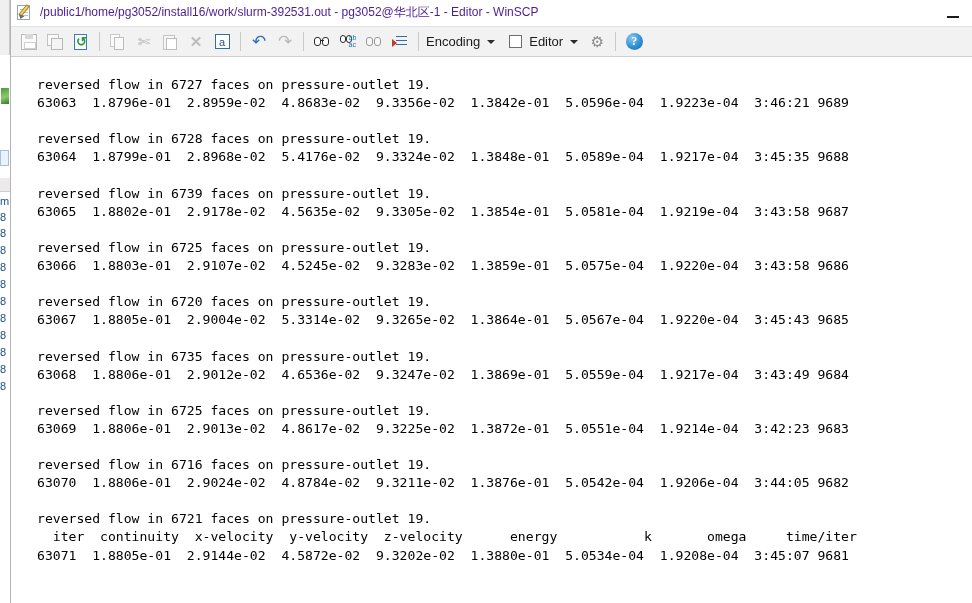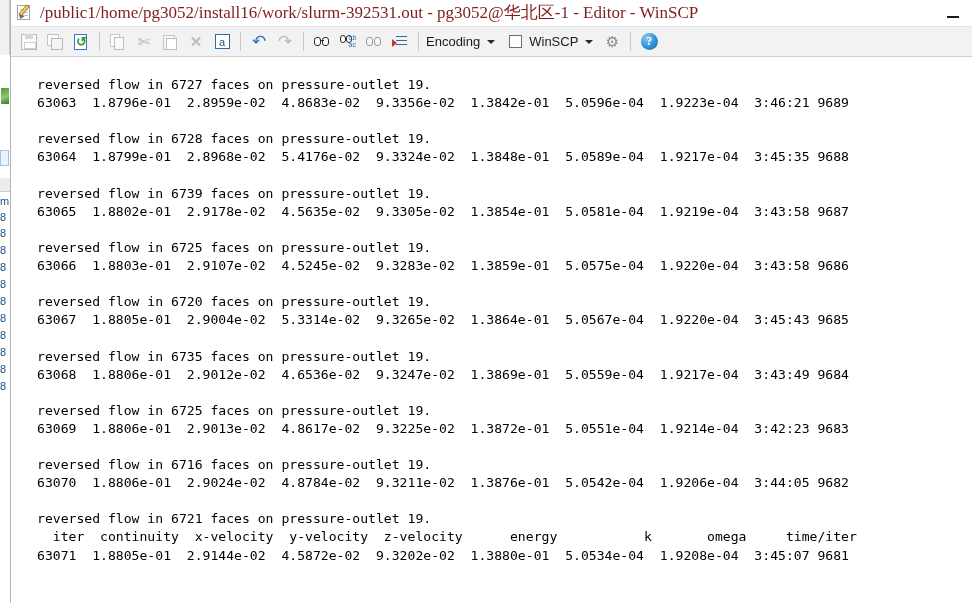--- a/index.html
+++ b/index.html
@@ -117,23 +117,23 @@
   .title-icon .tip {
     position: absolute;
     left: 2px; top: 11px;
     width: 0; height: 0;
     border-left: 3px solid transparent;
     border-right: 3px solid transparent;
     border-top: 4px solid #6b6b6b;
     transform: rotate(20deg);
   }
   .title-text {
-    font-family: Liberation Serif, serif;
-    font-size: 17px;
-    color: #7f1d1d;
+    font-family: Liberation Sans, sans-serif;
+    font-size: 12px;
+    color: #4c1d95;
     white-space: nowrap;
     overflow: hidden;
   }
   .title-min {
     position: absolute;
     right: 8px;
     top: 4px;
     width: 22px; height: 18px;
     display: flex;
     align-items: flex-end;
@@ -372,21 +372,21 @@
             <span class="ar"></span>
         </span>
       </div>
 
       <div class="tb-sep"></div>
 
       <div class="tb-label">Encoding</div>
       <div class="caret"></div>
 
       <div class="colorbox"></div>
-      <div class="tb-label">WinSCP</div>
+      <div class="tb-label">Editor</div>
       <div class="caret"></div>
 
       <div class="tb-btn">
         <span class="g-gear">⚙</span>
       </div>
 
       <div class="tb-sep"></div>
 
       <div class="tb-btn">
         <span class="g-help">?</span>

